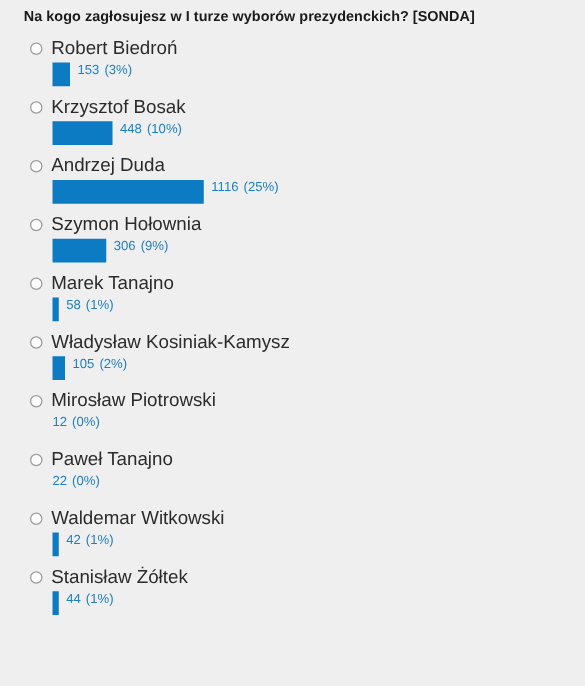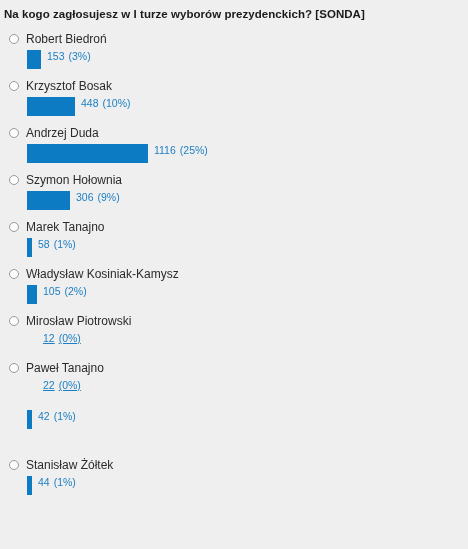--- a/index.html
+++ b/index.html
@@ -14,20 +14,21 @@
     font-family: "Liberation Sans", sans-serif;
     color: #222222;
     -webkit-font-smoothing: antialiased;
   }
   #poll-widget {
     position: relative;
     width: 468px;
     height: 549px;
     background: #efefef;
     box-sizing: border-box;
+    padding-left: 15px;
   }
   #poll-question {
     font-size: 11.5px;
     font-weight: bold;
     color: #1a1a1a;
     padding: 7px 6px 0 4px;
     line-height: 14px;
     letter-spacing: 0.05px;
     white-space: nowrap;
   }
@@ -48,21 +49,21 @@
   .radio-button {
     width: 10px;
     height: 10px;
     border: 1px solid #9a9a9a;
     border-radius: 50%;
     background: #fdfdfd;
     box-sizing: border-box;
     flex: 0 0 auto;
   }
   .option-label {
-    font-size: 12px;
+    font-size: 15px;
     color: #2b2b2b;
     margin-left: 7px;
     line-height: 12px;
     white-space: nowrap;
   }
   .bar-row {
     display: flex;
     height: 19px;
     margin-top: 3px;
     padding-left: 27px;
@@ -76,22 +77,21 @@
     font-size: 10.5px;
     color: #1d7fc3;
     margin-left: 6px;
     white-space: nowrap;
     line-height: 12px;
   }
   .bar-value .pct {
     margin-left: 4px;
   }
   .bar-row.zero .bar-value {
-    margin-left: 16px;
-    text-decoration: underline;
+    margin-left: 0;
   }
 </style>
 </head>
 <body>
 
 <div id="poll-widget">
 
   <div id="poll-question">Na kogo zagłosujesz w I turze wyborów prezydenckich? [SONDA]</div>
 
   <div id="options-list">
@@ -167,20 +167,24 @@
       <div class="poll-option">
         <div class="option-head">
           <span class="radio-button"></span>
           <span class="option-label">Paweł Tanajno</span>
         </div>
         <div class="bar-row zero">
           <span class="bar-value"><span>22</span><span class="pct">(0%)</span></span>
         </div>
       </div>
       <div class="poll-option">
+        <div class="option-head">
+          <span class="radio-button"></span>
+          <span class="option-label">Waldemar Witkowski</span>
+        </div>
         <div class="bar-row">
           <div class="bar-fill" style="width: 5px;"></div>
           <span class="bar-value"><span>42</span><span class="pct">(1%)</span></span>
         </div>
       </div>
       <div class="poll-option">
         <div class="option-head">
           <span class="radio-button"></span>
           <span class="option-label">Stanisław Żółtek</span>
         </div>

